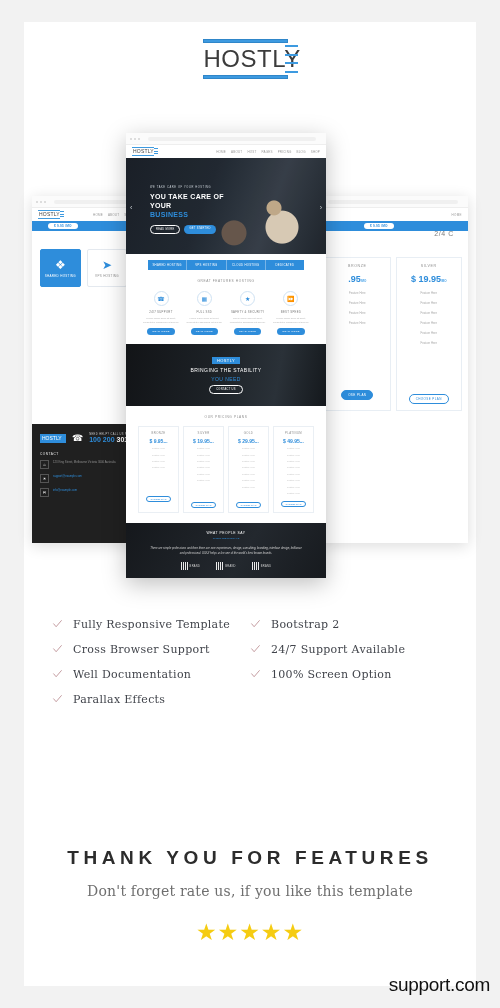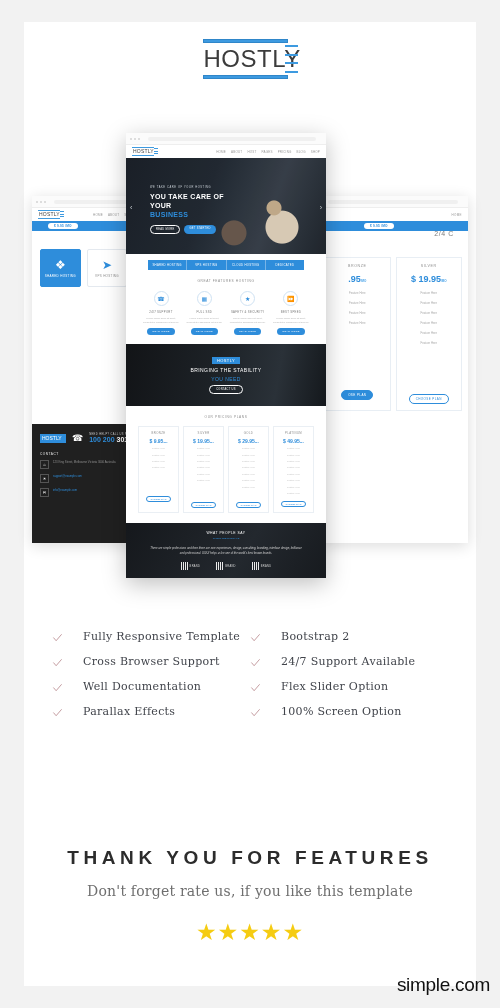--- a/index.html
+++ b/index.html
@@ -143,21 +143,21 @@
   .testi .ts{font-size:2.4px;color:#2e8ddb;margin-top:2px;}
   .testi .tq{font-size:2.8px;color:#d6d6d6;line-height:4.6px;margin-top:6px;font-style:italic;}
   .brands{display:flex;justify-content:center;gap:16px;margin-top:7px;}
   .brand{display:flex;align-items:center;gap:2px;}
   .brandmark{width:7px;height:8px;background:repeating-linear-gradient(90deg,#e9e9e9 0 1px,transparent 1px 2px);}
   .brandtxt{font-size:2.6px;color:#d8d8d8;letter-spacing:.3px;}
 
   
   .features{position:absolute;left:0;top:596px;width:452px;display:flex;padding:0 28px;box-sizing:border-box;}
   .fcol{width:50%;}
-  .fitem{display:flex;align-items:flex-end;gap:20px;height:25px;}
+  .fitem{display:flex;align-items:flex-start;gap:10px;height:25px;}
   .check{width:11px;height:11px;flex:none;color:#b07a7f;}
   .flabel{font-family:"DejaVu Serif",serif;font-size:11px;color:#41444b;letter-spacing:.3px;}
 
   
   .thanks{position:absolute;left:0;right:0;top:825px;text-align:center;}
   .thanks h2{margin:0;font-size:19px;letter-spacing:4.6px;color:#2c2c2c;font-weight:bold;font-family:"Liberation Sans",sans-serif;}
   .thanks p{margin:14px 0 0 0;font-family:"DejaVu Serif",serif;font-size:14px;color:#6f6f6f;letter-spacing:.2px;}
   .stars{margin-top:20px;font-size:23px;color:#f5cc12;letter-spacing:1px;}
 
   .watermark{position:absolute;right:10px;bottom:12px;font-size:19px;color:#111;font-family:"Liberation Sans",sans-serif;letter-spacing:-.3px;}
@@ -507,32 +507,26 @@
       <div class="fitem">
         <svg class="check" viewBox="0 0 24 24" fill="none" stroke="#b07a7f" stroke-width="1.6">
             <path d="M3 12 L9 19 L21 5"></path>
           </svg>
         <span class="flabel">24/7 Support Available</span>
       </div>
       <div class="fitem">
         <svg class="check" viewBox="0 0 24 24" fill="none" stroke="#b07a7f" stroke-width="1.6">
             <path d="M3 12 L9 19 L21 5"></path>
           </svg>
-        <span class="flabel">Flex Slider Option</span>
-      </div>
-      <div class="fitem">
-        <svg class="check" viewBox="0 0 24 24" fill="none" stroke="#b07a7f" stroke-width="1.6">
-            <path d="M3 12 L9 19 L21 5"></path>
-          </svg>
         <span class="flabel">100% Screen Option</span>
       </div>
     </div>
   </div>
 
   <div class="thanks">
     <h2>THANK YOU FOR FEATURES</h2>
     <p>Don't forget rate us, if you like this template</p>
     <div class="stars">★★★★★</div>
   </div>
 
 </div>
 
-<div class="watermark">simple.com</div>
+<div class="watermark">support.com</div>
 
 </body></html>

